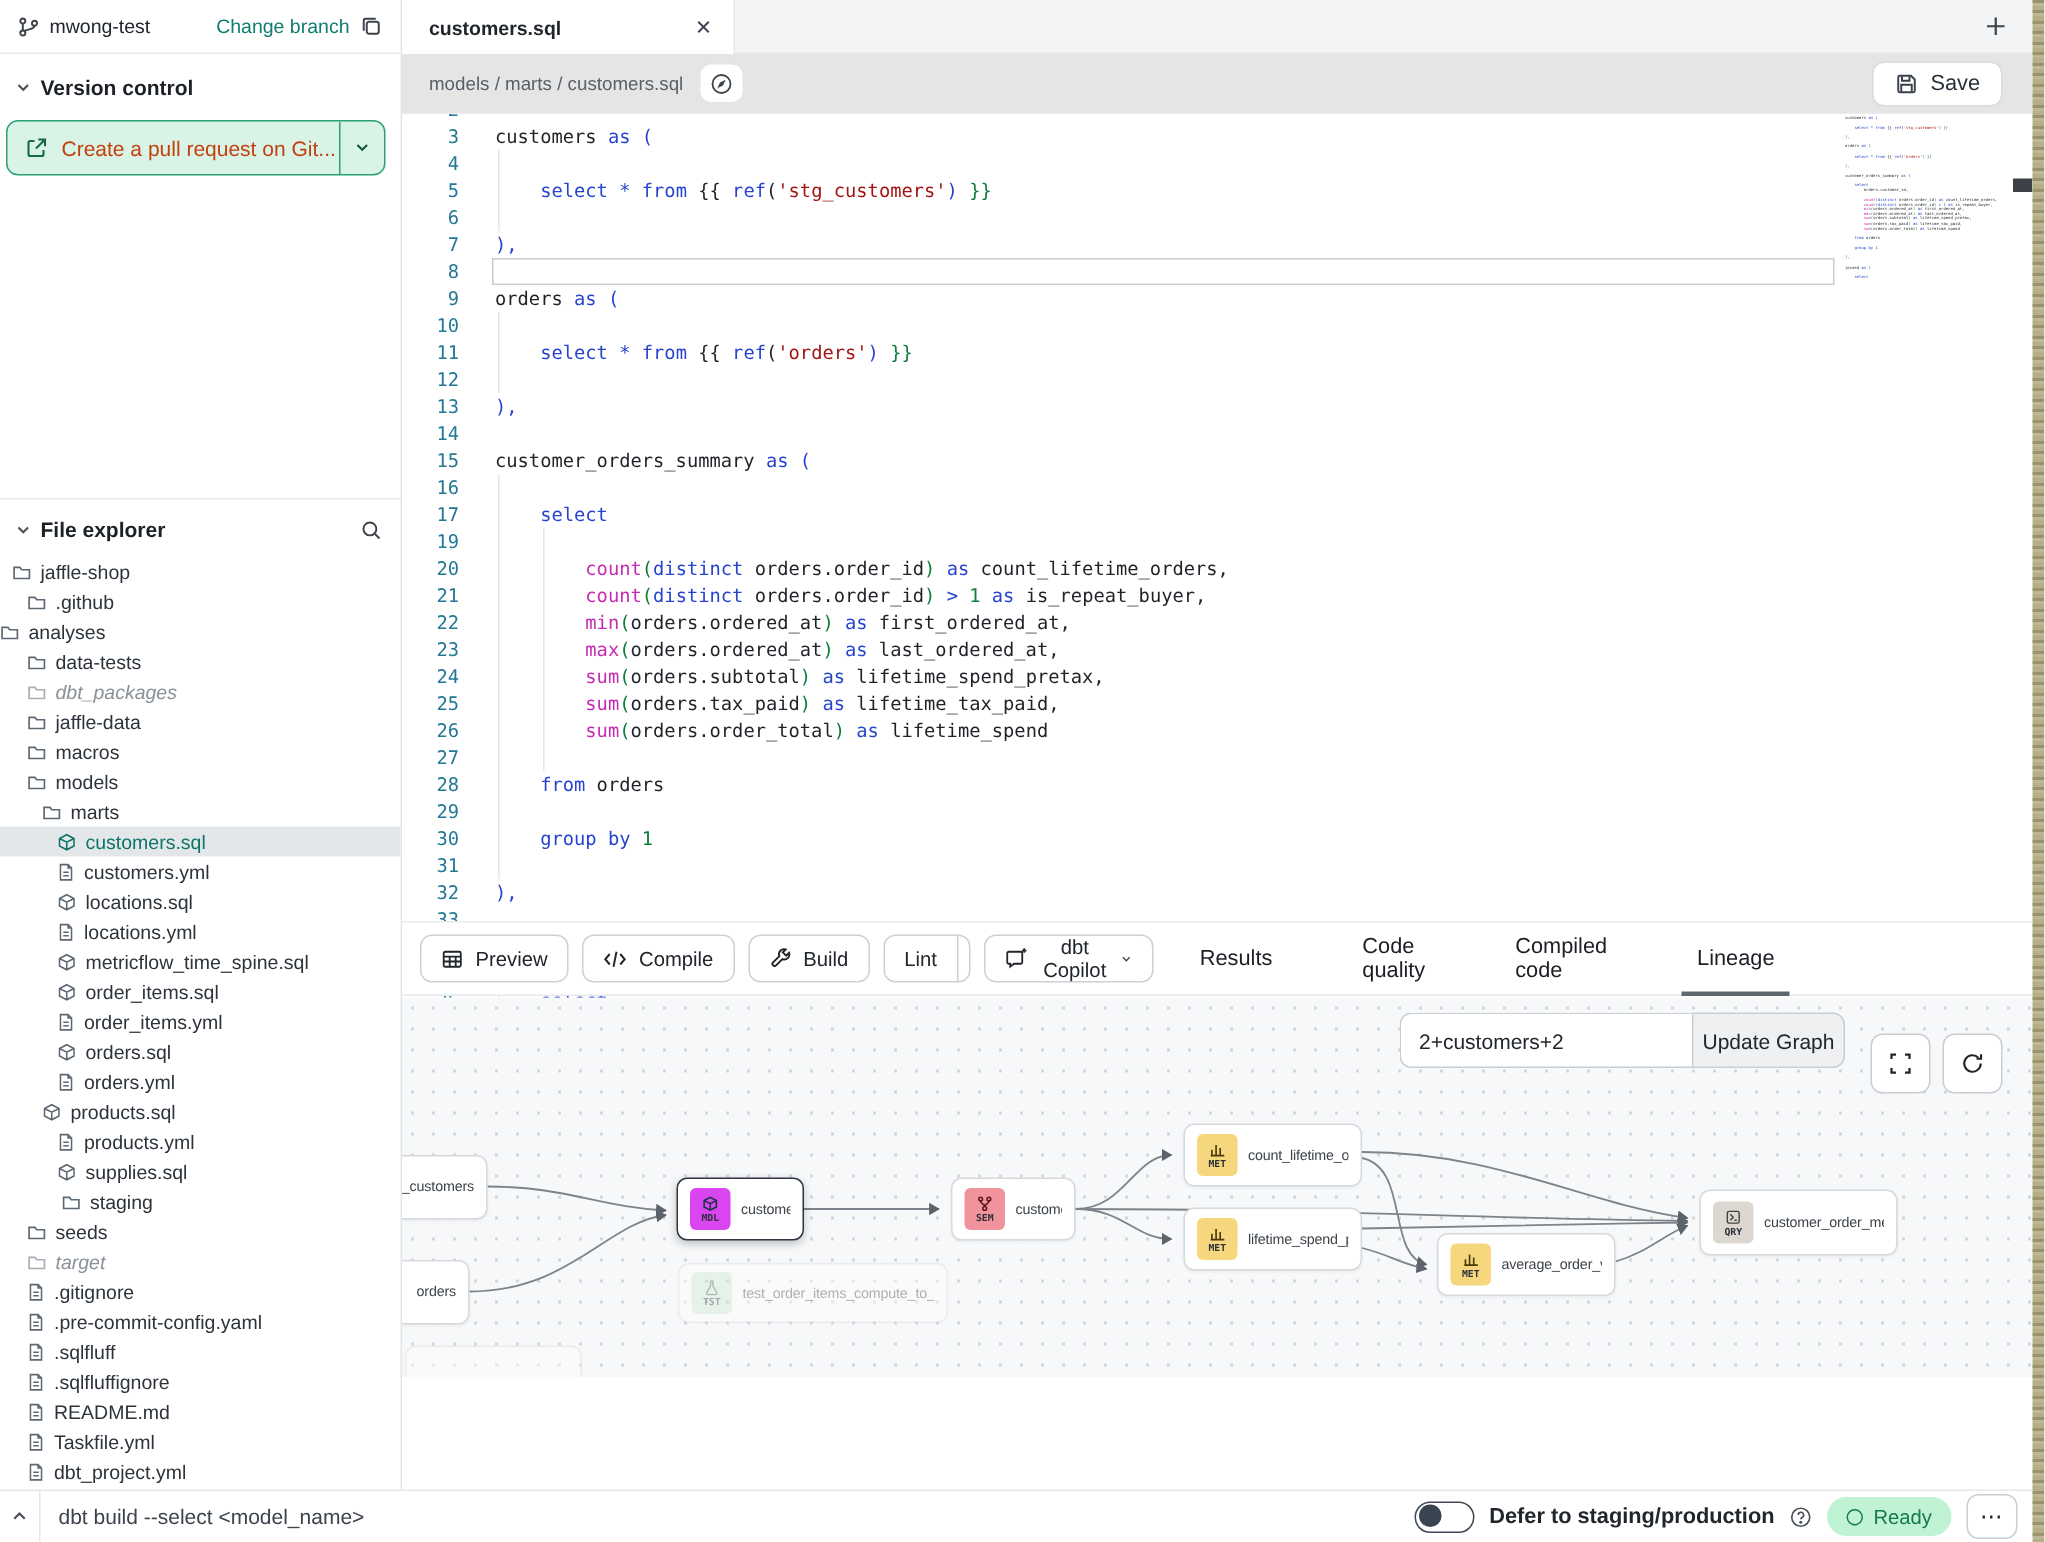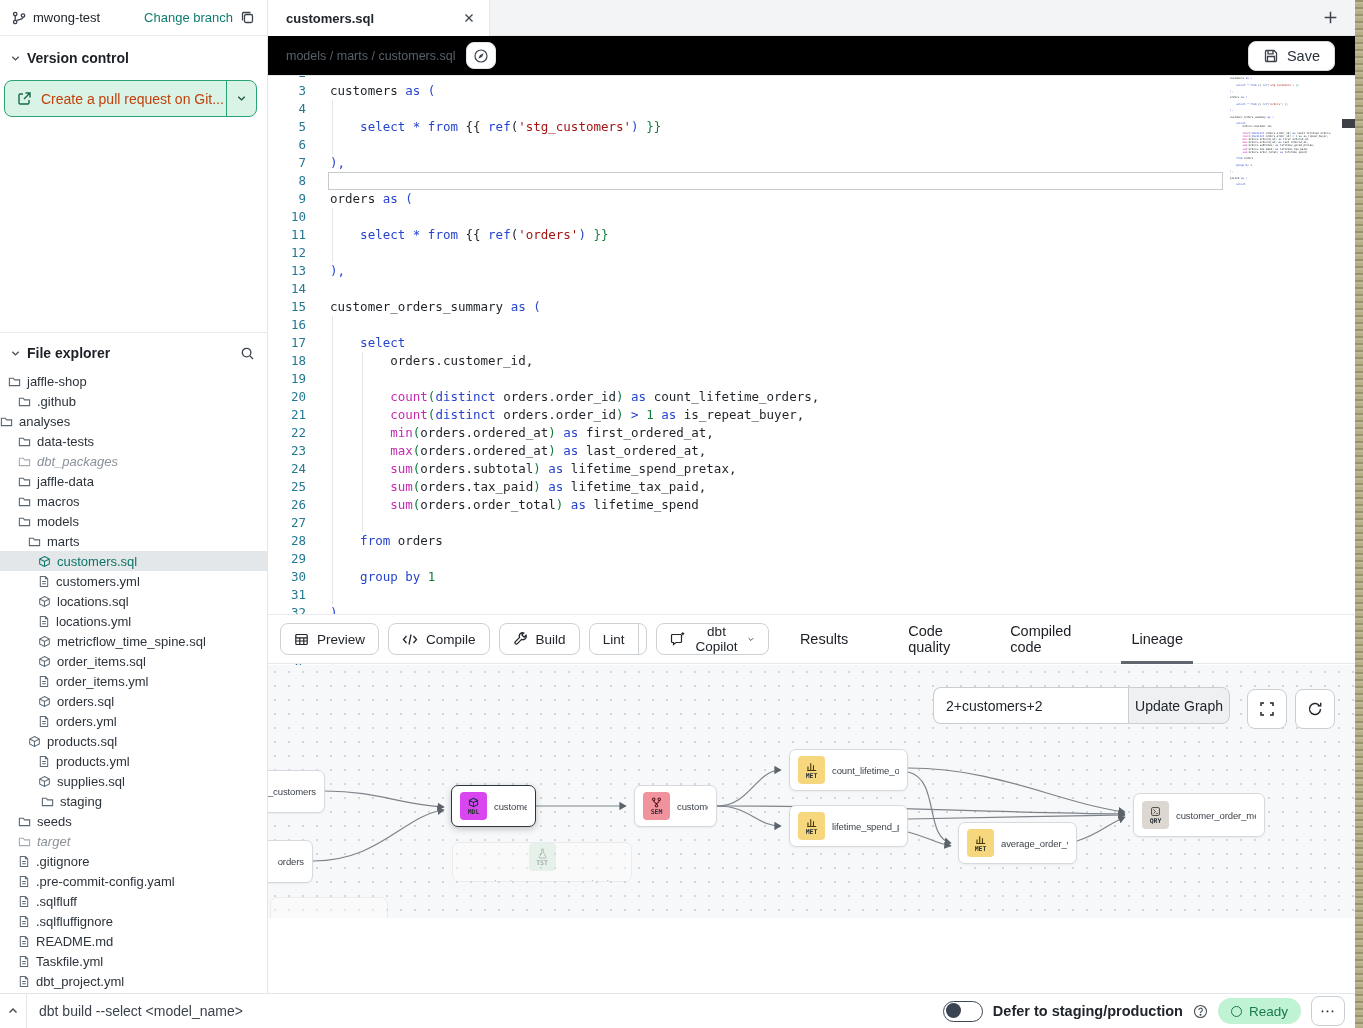--- a/index.html
+++ b/index.html
@@ -43,21 +43,21 @@
   .tree-row.selected .ticon { color:#0c756a; }
 
   
   .main { position:absolute; left:268px; top:0; width:1087px; height:993px; background:#fff; }
   .tabbar { position:absolute; left:0; top:0; right:0; height:36px; background:#f3f4f6; border-bottom:1px solid #e6e8ea; display:flex; }
   .tab { width:222px; background:#fff; border-right:1px solid #e6e8ea; display:flex; align-items:center; padding:0 14px 0 18px;
     font-size:13px; font-weight:700; color:#21262c; position:relative; margin-bottom:-1px; }
   .tab-close { margin-left:auto; color:#3c434c; font-size:14px; }
   .tab-plus { margin-left:auto; margin-right:16px; align-self:center; color:#3c434c; }
 
-  .crumbbar { position:absolute; left:0; top:36px; right:0; height:40px; background:#000000; border-bottom:1px solid #e8eaec;
+  .crumbbar { position:absolute; left:0; top:36px; right:0; height:40px; background:#e5e5e5; border-bottom:1px solid #e8eaec;
     display:flex; align-items:center; padding:0 20px 0 18px; gap:10px; }
   .crumb { font-size:12.5px; color:#57606a; }
   .compass-btn { width:30px; height:27px; border:1px solid #e2e5e9; border-radius:8px; background:#fff; display:flex; align-items:center; justify-content:center; color:#3c434c; cursor:pointer; }
   .save-btn { margin-left:auto; height:30px; border:1px solid #d7dbe0; border-radius:8px; background:#fff;
     display:flex; align-items:center; gap:8px; padding:0 14px; font-size:14.5px; color:#2a3039; cursor:pointer; }
 
   
   .editor { position:absolute; left:0; top:76px; right:0; height:614px; background:#fff; overflow:hidden; }
   .code-scroll { position:absolute; left:0; top:-12px; right:0; }
   .row { display:flex; height:18px; line-height:18px; font-family:"DejaVu Sans Mono", monospace; font-size:12.5px; }
@@ -91,21 +91,21 @@
   .lnode { position:absolute; background:#fff; border:1px solid #d6dade; border-radius:7px; box-shadow:0 1px 2px rgba(20,30,40,.06);
     display:flex; align-items:center; gap:7px; padding:0 8px; cursor:pointer; }
   .lnode .nlabel { font-size:9.5px; color:#3c434b; letter-spacing:-0.1px; white-space:nowrap; overflow:hidden; }
   .lnode.align-right { justify-content:flex-end; }
   .lnode.selected { border:1.5px solid #2e3540; box-shadow:0 2px 6px rgba(20,30,40,.25); }
   .lnode.faded { opacity:.4; box-shadow:none; }
   .nbadge { width:27px; height:28px; border-radius:4px; display:flex; flex-direction:column; align-items:center; justify-content:center; gap:1px; flex:0 0 auto; }
   .nbadge .btxt { font-size:6.5px; font-weight:700; color:#2a3138; line-height:6px; font-family:"DejaVu Sans Mono",monospace; }
   .badge-MDL { background:#d946ef; } .badge-SEM { background:#f1939d; } .badge-MET { background:#f6d77e; }
   .badge-QRY { background:#dcd7d0; } .badge-TST { background:#cfe8d6; }
-  .lin-controls { position:absolute; top:22px; left:665px; display:flex; align-items:stretch; height:37px; z-index:5; }
+  .lin-controls { position:absolute; top:10px; left:665px; display:flex; align-items:stretch; height:37px; z-index:5; }
   .lin-input { width:195px; border:1px solid #c9ced3; border-right:none; border-radius:8px 0 0 8px; background:#fff; padding:0 12px; font-size:14px; color:#21262c; font-family:"Liberation Sans",sans-serif; }
   .lin-update { width:102px; border:1px solid #c9ced3; border-radius:0 8px 8px 0; background:#eef0f2; font-size:14px; color:#21262c; cursor:pointer; font-family:"Liberation Sans",sans-serif; }
   .lin-iconbtn { position:absolute; top:24px; width:40px; height:40px; border:1px solid #c9ced3; border-radius:8px; background:#fff; display:flex; align-items:center; justify-content:center; color:#21262c; cursor:pointer; z-index:5; }
 
   
   .statusbar { position:absolute; left:0; top:993px; width:1363px; height:35px; background:#fff; border-top:1px solid #e4e7ea;
     display:flex; align-items:center; z-index:50; }
   .sb-caret { width:26px; display:flex; justify-content:center; color:#4a5058; cursor:pointer; }
   .sb-div { width:1px; height:35px; background:#e4e7ea; }
   .sb-cmd { margin-left:12px; font-size:14px; color:#3c434c; }
@@ -534,24 +534,20 @@
             <span class="ln">15</span>
             <span class="lc"><span class="tok-def">customer_orders_summary </span><span class="tok-kw">as</span><span class="tok-def"> </span><span class="tok-pb">(</span></span>
           </div>
           <div class="row">
             <span class="ln">16</span>
             <span class="lc"><span class="guide" style="left: 2px;"></span></span>
           </div>
           <div class="row">
             <span class="ln">17</span>
             <span class="lc"><span class="guide" style="left: 2px;"></span><span class="tok-def">    </span><span class="tok-kw">select</span></span>
-          </div>
-          <div class="row">
-            <span class="ln">18</span>
-            <span class="lc"><span class="guide" style="left: 2px;"></span><span class="guide" style="left: 32px;"></span><span class="tok-def">        orders.customer_id,</span></span>
           </div>
           <div class="row">
             <span class="ln">19</span>
             <span class="lc"><span class="guide" style="left: 2px;"></span><span class="guide" style="left: 32px;"></span></span>
           </div>
           <div class="row">
             <span class="ln">20</span>
             <span class="lc"><span class="guide" style="left: 2px;"></span><span class="guide" style="left: 32px;"></span><span class="tok-def">        </span><span class="tok-fn">count</span><span class="tok-grn">(</span><span class="tok-kw">distinct</span><span class="tok-def"> orders.order_id</span><span class="tok-grn">)</span><span class="tok-def"> </span><span class="tok-kw">as</span><span class="tok-def"> count_lifetime_orders,</span></span>
           </div>
           <div class="row">
@@ -719,21 +715,21 @@
           </div>
           <div class="lnode selected" style="left: 183px; top: 120px; width: 85px; height: 42px;">
             <span class="nbadge badge-MDL">
               <svg width="11" height="11" viewBox="0 0 14 14" fill="none" stroke="#173346" stroke-width="1.3">
                 <path d="M7 1.6 12.2 4.3v5.4L7 12.4 1.8 9.7V4.3z M1.8 4.3 7 7l5.2-2.7 M7 7v5.4"></path>
               </svg>
               <span class="btxt">MDL</span>
             </span>
             <span class="nlabel">customers</span>
           </div>
-          <div class="lnode faded" style="left: 184px; top: 177px; width: 180px; height: 40px; flex-direction: column;">
+          <div class="lnode faded" style="left: 184px; top: 177px; width: 180px; height: 40px;">
             <span class="nbadge badge-TST">
               <svg width="11" height="11" viewBox="0 0 14 14" fill="none" stroke="#3b6347" stroke-width="1.2">
                 <path d="M5.5 1.5h3 M6 1.5v4L2.8 11a1.2 1.2 0 0 0 1 1.8h6.4a1.2 1.2 0 0 0 1-1.8L8 5.5v-4"></path>
               </svg>
               <span class="btxt">TST</span>
             </span>
             <span class="nlabel">test_order_items_compute_to_bools...</span>
           </div>
           <div class="lnode" style="left: 366px; top: 120px; width: 83px; height: 42px;">
             <span class="nbadge badge-SEM">

